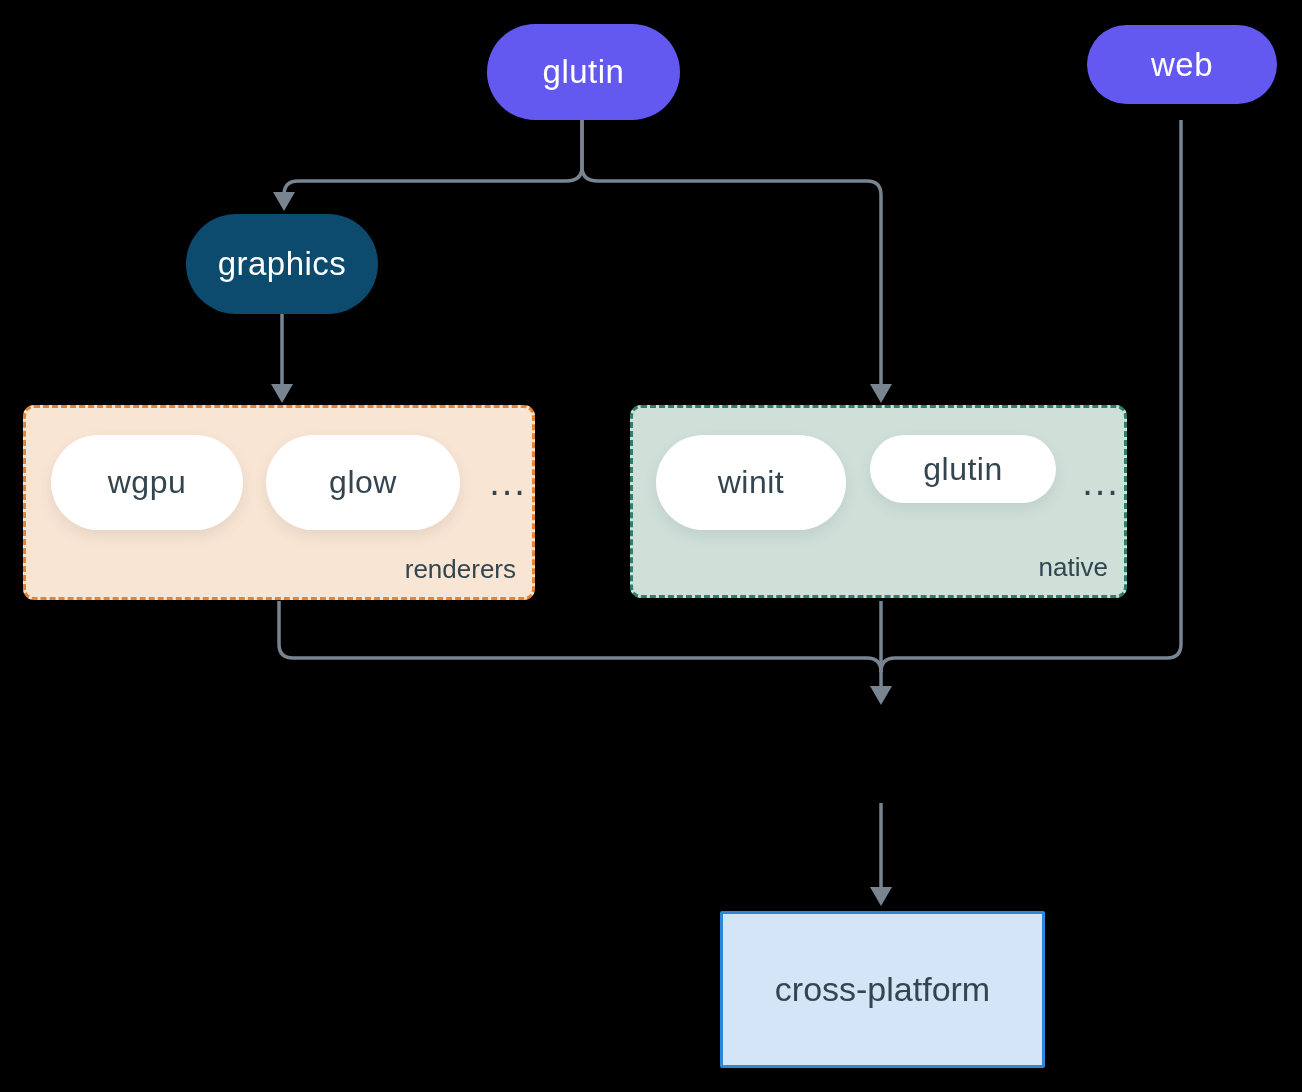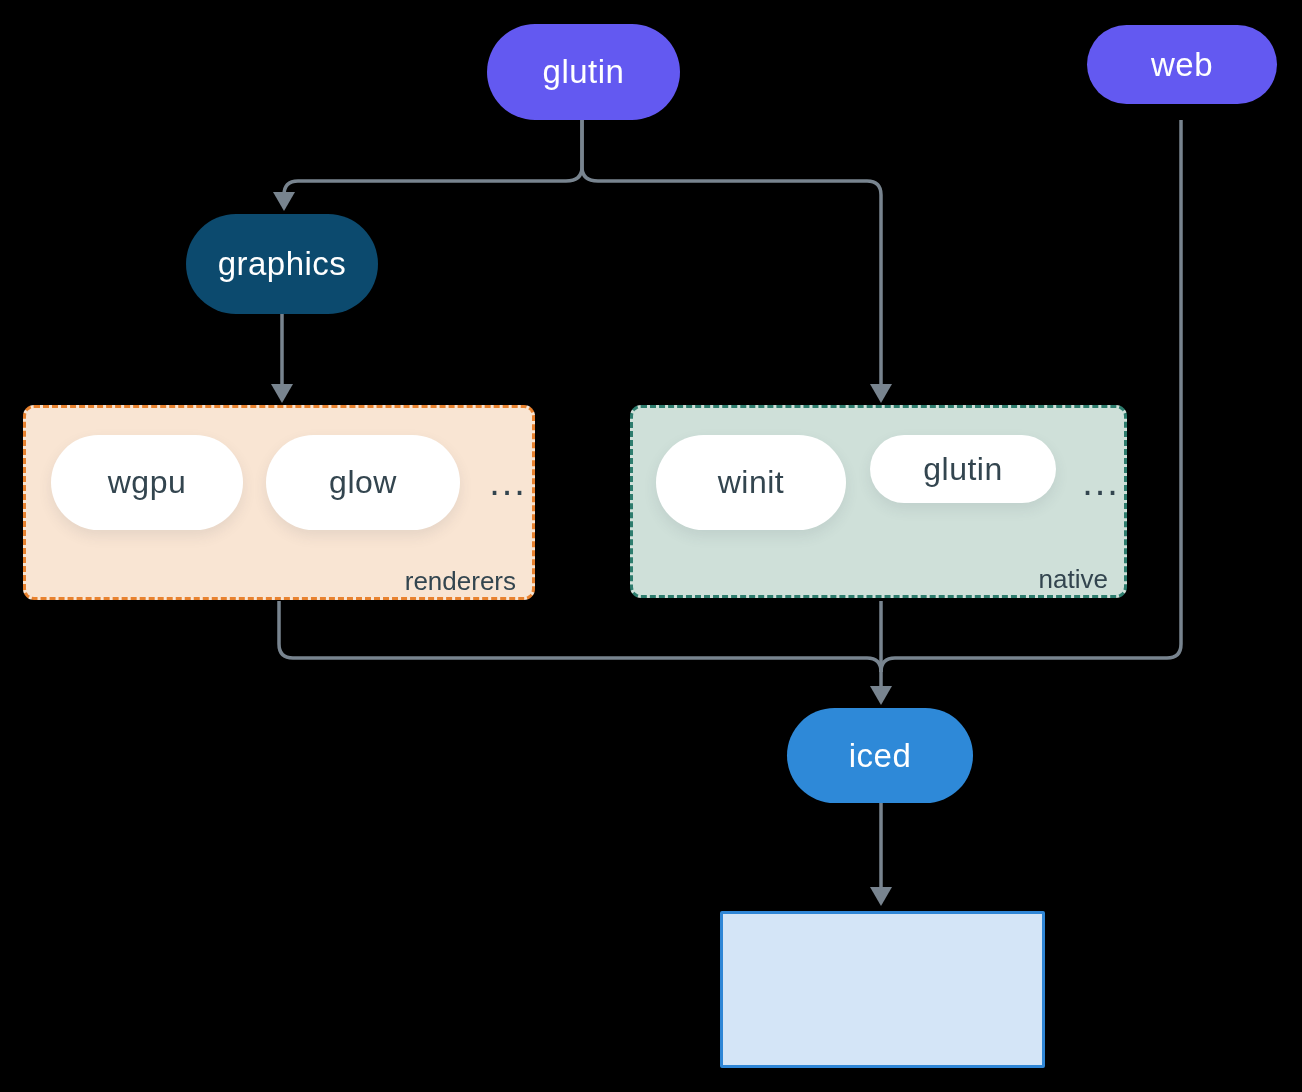--- a/index.html
+++ b/index.html
@@ -32,21 +32,21 @@
     border-radius:11px;
     box-sizing:border-box;
   }
   .groupbox.renderers{
     background:#f9e5d3;border:3px dashed #e8822f;
   }
   .groupbox.shells{
     background:#cfe0d9;border:3px dashed #2e7d6e;padding-left:42px;
   }
   .group-label{
-    position:absolute;right:16px;bottom:0;
+    position:absolute;right:16px;bottom:12px;
     color:#33454f;font-size:26px;
   }
   .ellipsis{
     position:absolute;top:27px;height:95px;
     display:flex;align-items:center;justify-content:center;
     color:#33454f;font-size:38px;letter-spacing:2px;
   }
   .appbox{
     position:absolute;
     left:720px;top:911px;width:325px;height:157px;
@@ -114,20 +114,18 @@
     <div class="pill white" style="left:23px;top:27px;width:190px;height:95px;">
       <span>winit</span>
     </div>
     <div class="pill white" style="left:237px;top:27px;width:186px;height:68px;text-align:center;">
       <span>glutin</span>
     </div>
     <div class="ellipsis" style="left:440px;width:56px;">...</div>
     <div class="group-label">native</div>
   </div>
 
-  <div class="pill blue" style="left:787px;top:708px;width:186px;height:95px;">
-    <span>iced</span>
-  </div>
 
   <div class="appbox">
+    <div>cross-platform</div>
   </div>
 
 </div>
 
 </body></html>

